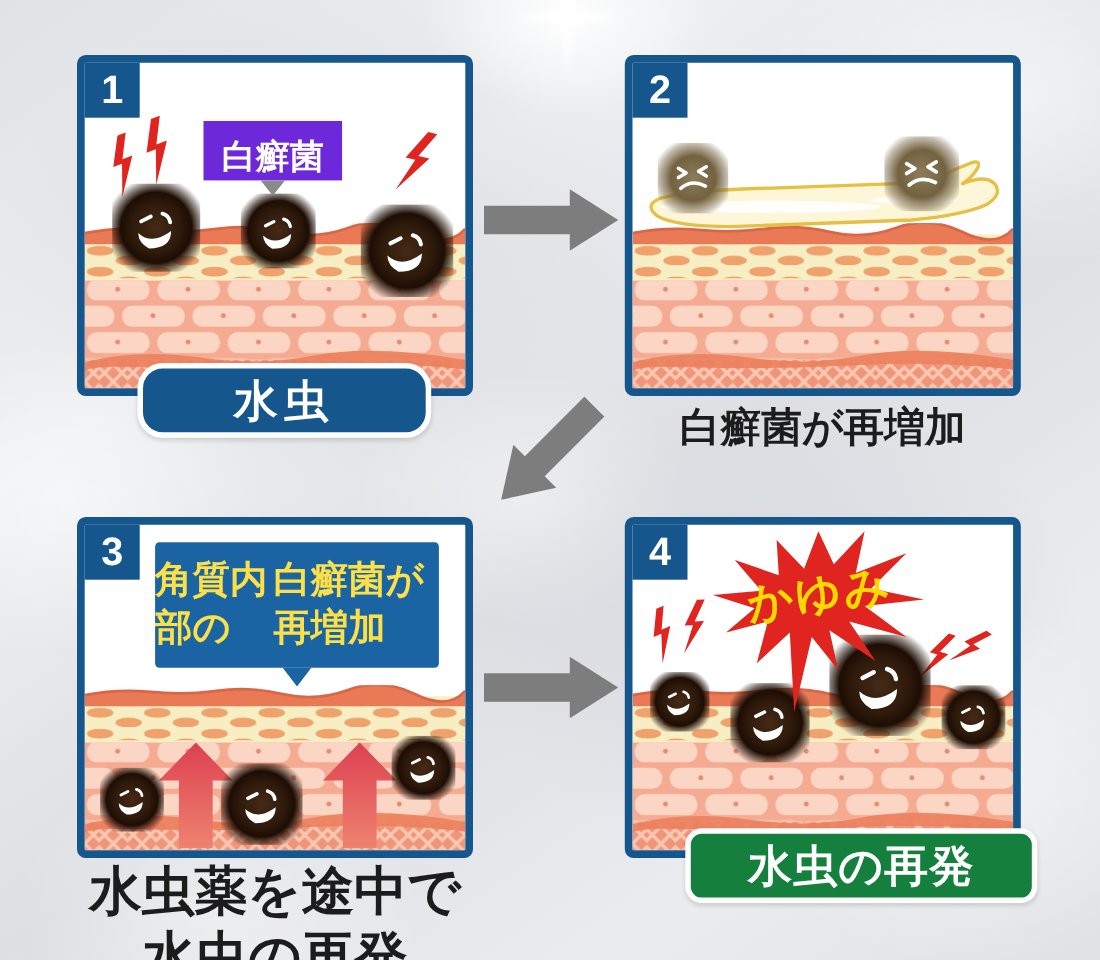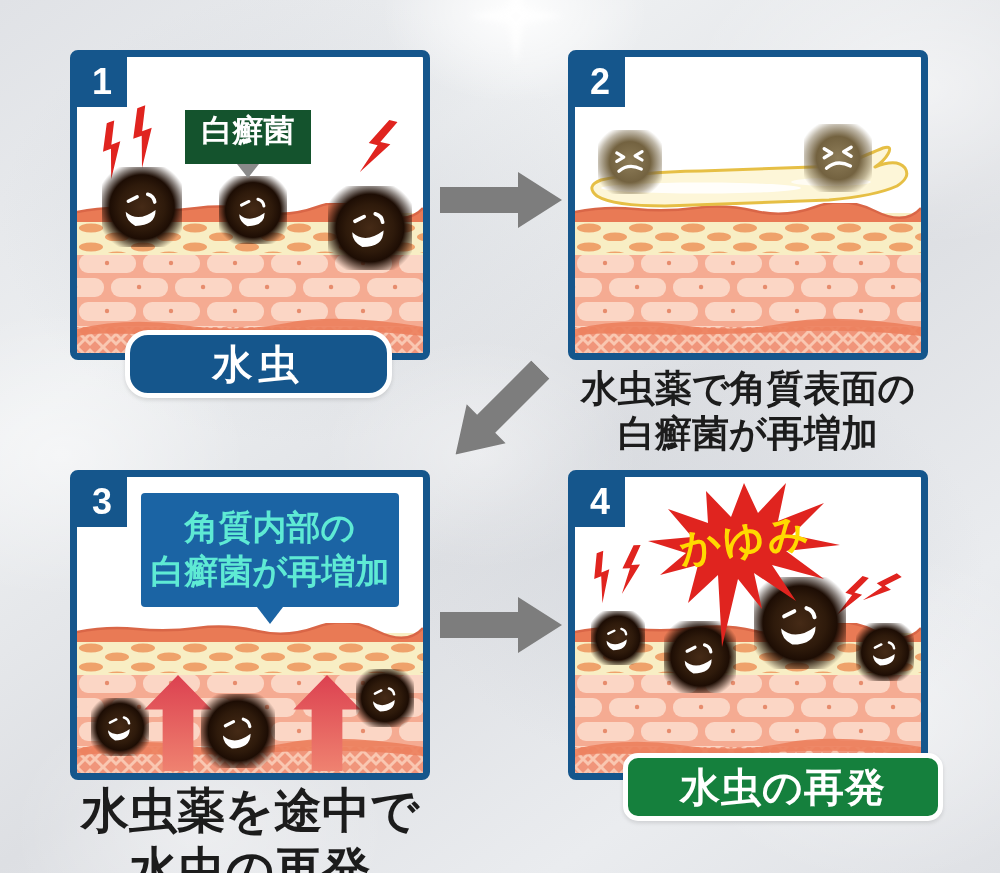--- a/index.html
+++ b/index.html
@@ -26,26 +26,26 @@
   .badge{position:absolute;left:0;top:0;width:50px;height:50px;background:#15568c;color:#fff;
     font-weight:bold;font-size:36px;display:flex;align-items:center;justify-content:center;z-index:7;}
   .skin{position:absolute;left:0;bottom:0;width:346px;height:150px;}
   
   .bottom-label{position:absolute;height:68px;border:5px solid #fff;border-radius:15px;color:#fff;
     font-weight:bold;font-size:40px;display:flex;align-items:center;justify-content:center;
     z-index:8;box-sizing:border-box;box-shadow:0 2px 4px rgba(0,0,0,.12);}
   #panel1 .bottom-label{left:48px;top:273px;width:267px;background:#15568c;letter-spacing:6px;border-radius:23px;}
   #panel4 .bottom-label{left:48px;top:276px;width:320px;background:#15803d;letter-spacing:1px;}
   
-  .bubble-gray{position:absolute;left:108px;top:53px;width:126px;height:54px;background:#14532d;color:#fff;
-    font-size:31px;font-weight:bold;display:flex;align-items:flex-start;justify-content:center;z-index:5;}
+  .bubble-gray{position:absolute;left:108px;top:53px;width:126px;height:54px;background:#6d28d9;color:#fff;
+    font-size:31px;font-weight:bold;display:flex;align-items:flex-end;justify-content:center;z-index:5;}
   .bubble-gray::after{content:"";position:absolute;top:100%;left:50%;margin-left:-11px;
     border:11px solid transparent;border-top:14px solid #8a8a8a;border-bottom:none;}
-  .bubble-blue{position:absolute;left:64px;top:16px;width:258px;height:114px;background:#1b64a4;color:#5eead4;
-    font-weight:bold;font-size:34px;line-height:1.28;display:flex;flex-direction:column;align-items:center;
+  .bubble-blue{position:absolute;left:64px;top:16px;width:258px;height:114px;background:#1b64a4;color:#fde047;
+    font-weight:bold;font-size:34px;line-height:1.28;display:flex;align-items:center;
     justify-content:center;border-radius:4px;z-index:5;}
   .bubble-blue::after{content:"";position:absolute;top:100%;left:50%;margin-left:-13px;
     border:13px solid transparent;border-top:17px solid #1b64a4;border-bottom:none;}
   
   .germ{position:absolute;background:radial-gradient(circle,#452a16 0%,#2e1a0b 40%,#1d0d04 57%,rgba(29,13,4,.5) 70%,rgba(29,13,4,0) 82%);z-index:4;}
   .germ.dead{background:radial-gradient(circle,#8d7c58 0%,#736240 45%,rgba(115,98,64,.45) 68%,rgba(115,98,64,0) 82%);}
   .germ svg{position:absolute;left:17%;top:17%;width:66%;height:66%;}
   .bolt{position:absolute;z-index:3;}
   .uparrow{position:absolute;z-index:3;}
   .ointment{position:absolute;left:6px;top:86px;width:336px;height:68px;z-index:3;}
@@ -268,21 +268,20 @@
       <use href="#flow-shape"></use>
     </svg>
   <svg class="flow-arrow" id="arrowB" width="120" height="56" viewBox="0 0 122 56">
       <use href="#flow-shape"></use>
     </svg>
   <svg class="flow-arrow" id="arrowC" width="122" height="56" viewBox="0 0 122 56">
       <use href="#flow-shape"></use>
     </svg>
 
   <div class="caption" id="caption2">
-    <div>水虫薬で角質表面の</div>
     <div>白癬菌が再増加</div>
   </div>
   <div class="caption" id="caption3">
     <div>水虫薬を途中で</div>
     <div>水虫の再発</div>
   </div>
 
 </div>
 
 </body></html>

